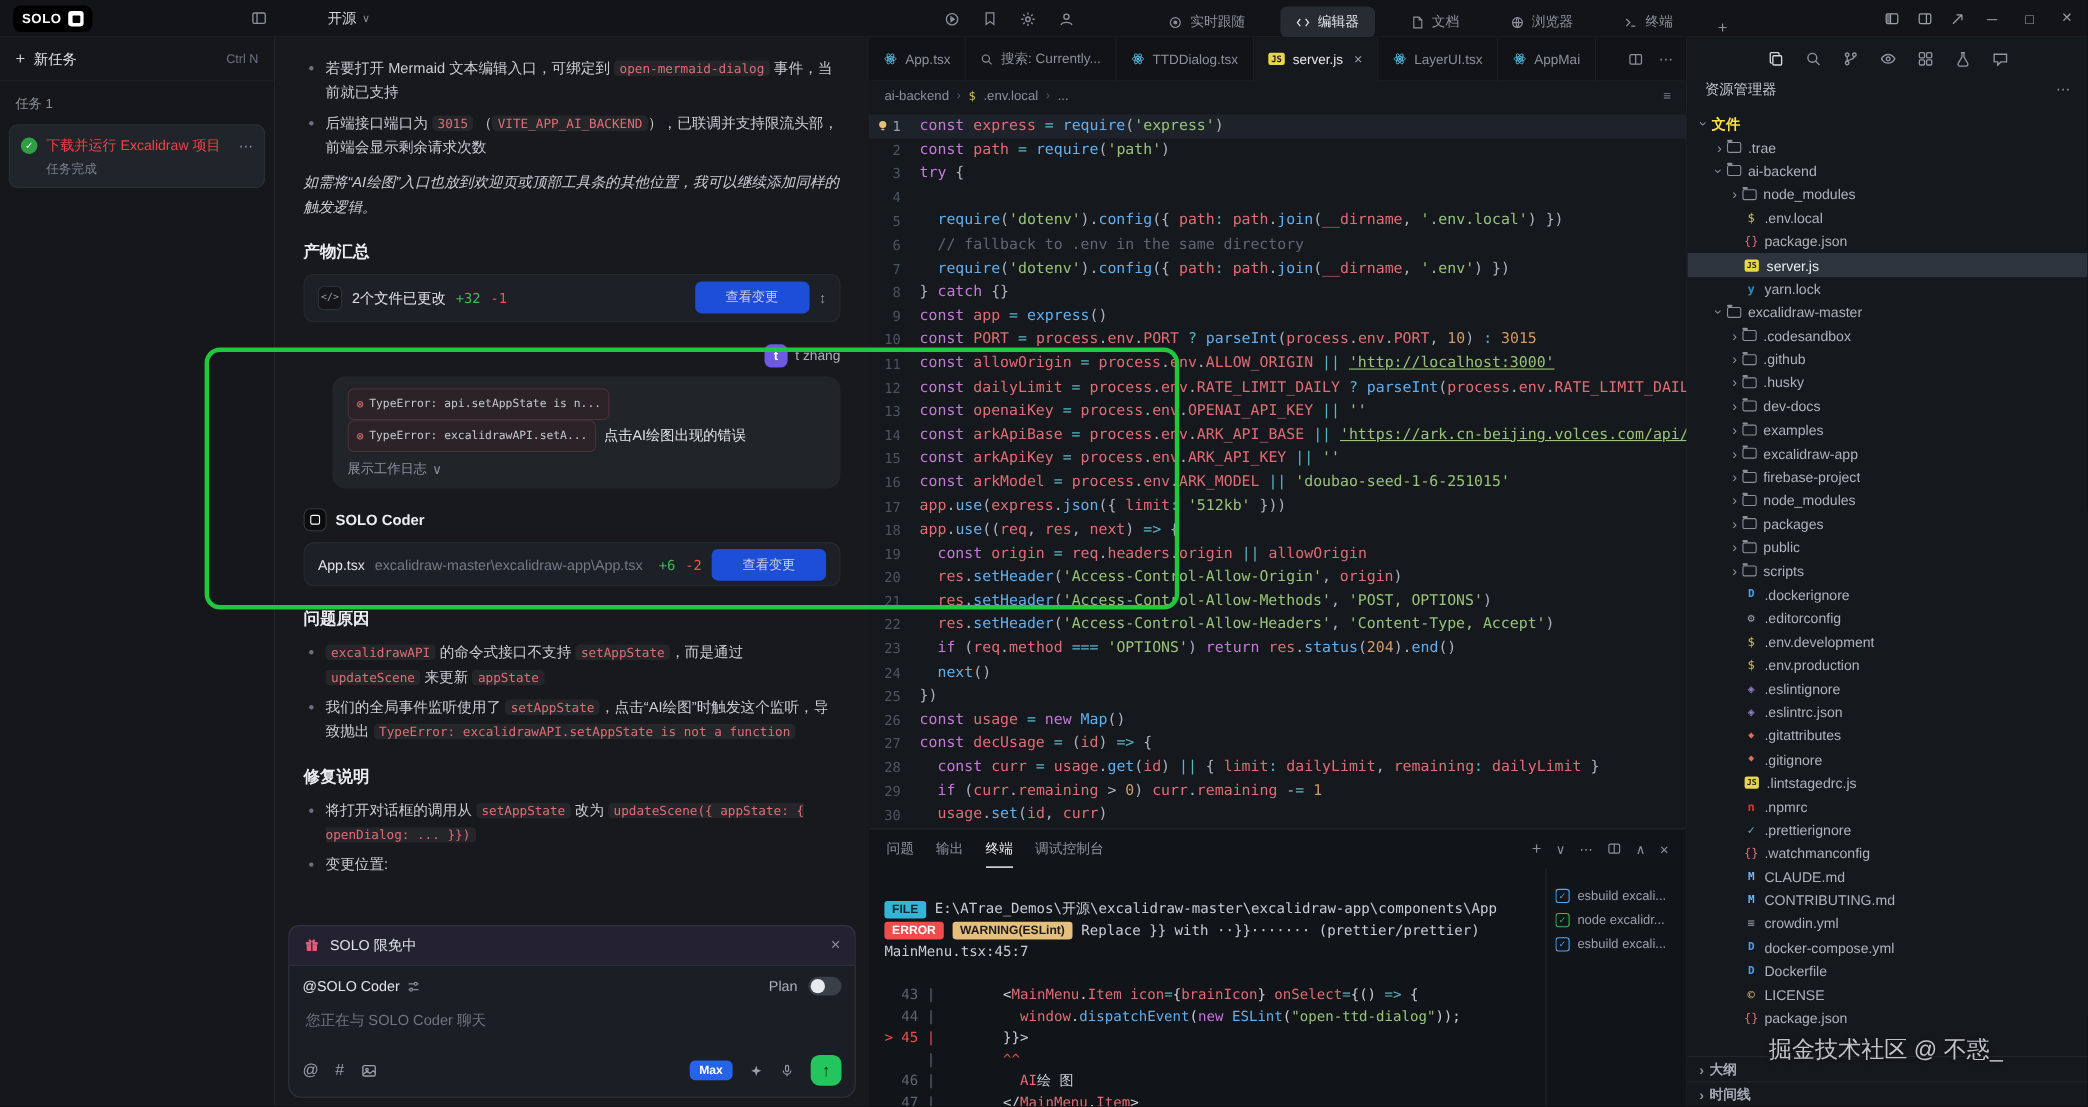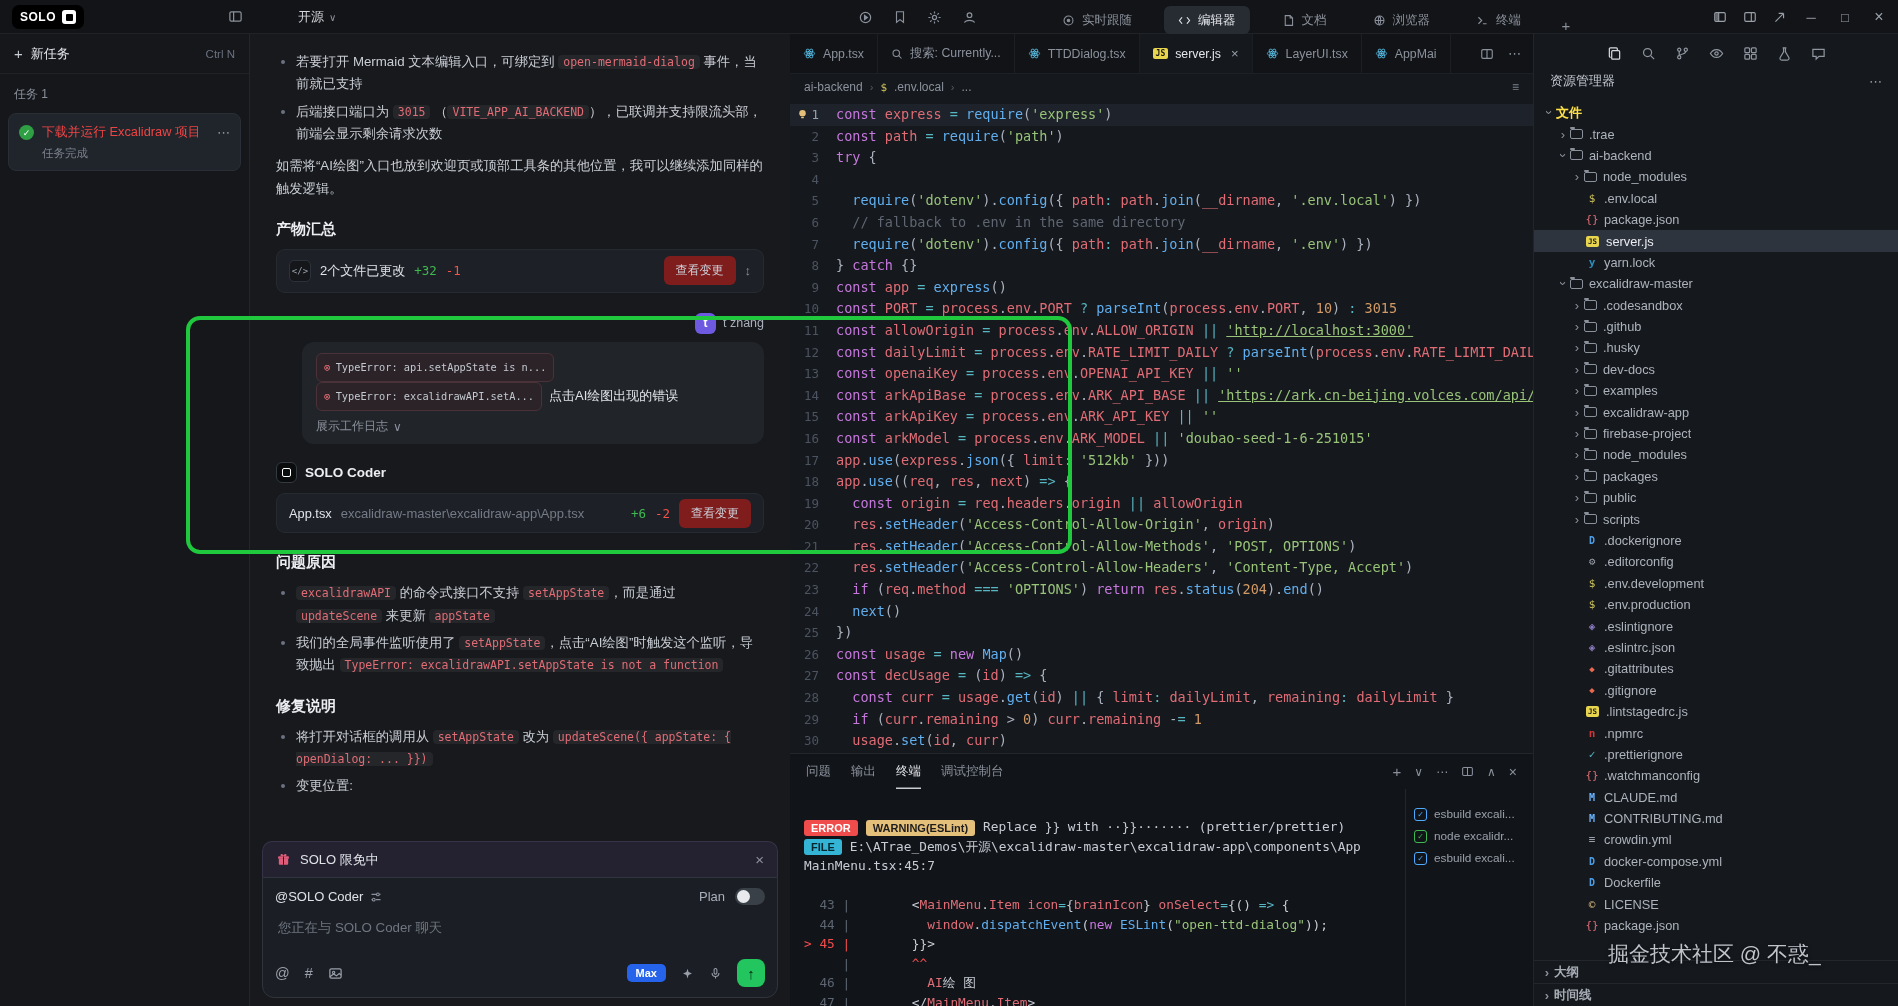--- a/index.html
+++ b/index.html
@@ -43,29 +43,29 @@
   .task-title{color:#ef4444;font-size:12.8px;white-space:nowrap;overflow:hidden;text-overflow:ellipsis;}
   .task-more{margin-left:auto;color:#8b919c;}
   .task-status{margin:5px 0 0 23px;color:#7b828d;font-size:11.5px;}
 
   
   .chat{position:absolute;left:250px;top:34px;width:540px;bottom:0;background:#17191d;}
   .chat-scroll{position:absolute;left:0;right:0;top:0;bottom:208px;padding:12px 26px 0;overflow:hidden;}
   .md-list{margin:4px 0;padding-left:20px;}
   .md-list li{margin:5px 0;font-size:13.3px;line-height:1.68;color:#c9cdd4;}
   .md-list li::marker{color:#6b7280;}
-  .md-para{margin:10px 0 6px;font-size:13.3px;line-height:1.68;color:#c9cdd4;}
+  .md-para{margin:10px 0 6px;font-size:13.3px;line-height:1.68;color:#c9cdd4;font-style:italic;}
   .ic{font-family:"DejaVu Sans Mono",monospace;font-size:11.5px;color:#e06c75;background:rgba(255,255,255,.06);padding:0 5px;border-radius:4px;}
   .chat h3{margin:20px 0 10px;font-size:15px;color:#eceef2;font-weight:bold;}
   .file-card{height:44px;background:#1d2127;border:1px solid #262b32;border-radius:9px;display:flex;align-items:center;gap:9px;padding:0 12px;cursor:pointer;}
   .fc-icon{width:22px;height:22px;background:#14161a;border:1px solid #2c323b;border-radius:5px;color:#9aa0aa;font-size:9px;display:flex;align-items:center;justify-content:center;font-family:"DejaVu Sans Mono",monospace;flex:none;}
   .fc-label{color:#e2e4e9;font-size:13px;}
   .diff-add{color:#3fb950;font-size:12.5px;font-family:"DejaVu Sans Mono",monospace;}
   .diff-del{color:#f85149;font-size:12.5px;font-family:"DejaVu Sans Mono",monospace;}
-  .btn{background:#7f1d1d;color:#ccd1d9;border:none;border-radius:6px;font-size:12px;padding:6px 12px;cursor:pointer;font-family:inherit;}
+  .btn{background:#1d4ed8;color:#ccd1d9;border:none;border-radius:6px;font-size:12px;padding:6px 28px;cursor:pointer;font-family:inherit;}
   .fc-expand{color:#8b919c;cursor:pointer;}
   .user-msg{margin:20px 0 6px;display:flex;flex-direction:column;align-items:flex-end;}
   .user-head{display:flex;align-items:center;gap:7px;margin-bottom:8px;}
   .avatar{width:21px;height:21px;border-radius:6px;background:#6d5ae0;color:#fff;font-size:12px;font-weight:bold;display:flex;align-items:center;justify-content:center;}
   .uname{color:#aab0ba;font-size:12.5px;}
   .bubble{background:#212429;border-radius:12px;padding:11px 14px 9px;max-width:462px;}
   .bubble-flow{line-height:2.1;font-size:13px;color:#dfe2e7;}
   .chip{display:inline-flex;align-items:center;gap:5px;background:#2b2327;border:1px solid #4a3238;border-radius:6px;padding:2px 7px;margin-right:7px;font-family:"DejaVu Sans Mono",monospace;font-size:10.3px;color:#c3c8d0;vertical-align:middle;white-space:nowrap;cursor:pointer;}
   .chip-x{color:#e06c75;font-size:11px;}
   .worklog{margin-top:7px;color:#8b919c;font-size:12px;display:flex;gap:5px;align-items:center;cursor:pointer;}
@@ -570,22 +570,22 @@
                 <rect x="2" y="3" width="12" height="10" rx="1.5"></rect>
                 <path d="M8 3v10"></path>
               </svg>
             </span>
           <span>∧</span>
           <span style="font-size:14px;">×</span>
         </div>
       </div>
       <div class="panel-body">
         <div class="term" id="term-lines">
+            <div class="tl"><span class="badge b-file">FILE</span><span class="ttext">E:\ATrae_Demos\开源\excalidraw-master\excalidraw-app\components\App</span></div>
             <div class="tl"><span class="badge b-error">ERROR</span><span class="badge b-warn">WARNING(ESLint)</span><span class="ttext">Replace }} with ··}}······· (prettier/prettier)</span></div>
-            <div class="tl"><span class="badge b-file">FILE</span><span class="ttext">E:\ATrae_Demos\开源\excalidraw-master\excalidraw-app\components\App</span></div>
             <div class="tl"><span class="ttext">MainMenu.tsx:45:7</span></div>
             <div class="tl">&nbsp;</div>
             <div class="tl"><span class="tgut">  43 |</span><span class="tcode">        &lt;<span class="tk-v">MainMenu</span>.<span class="tk-v">Item</span> <span class="tk-v">icon</span><span class="tk-o">=</span>{<span class="tk-v">brainIcon</span>} <span class="tk-v">onSelect</span><span class="tk-o">=</span>{() <span class="tk-o">=&gt;</span> {</span></div>
             <div class="tl"><span class="tgut">  44 |</span><span class="tcode">          <span class="tk-v">window</span>.<span class="tk-f">dispatchEvent</span>(<span class="tk-k">new</span> <span class="tk-f">ESLint</span>(<span class="tk-s">"open-ttd-dialog"</span>));</span></div>
             <div class="tl"><span class="tgut mark">&gt; 45 |</span><span class="tcode">        }}&gt;</span></div>
             <div class="tl"><span class="tgut">     |</span><span class="tcode caret">        ^^</span></div>
             <div class="tl"><span class="tgut">  46 |</span><span class="tcode">          <span class="tk-v">AI</span>绘 图</span></div>
             <div class="tl"><span class="tgut">  47 |</span><span class="tcode">        &lt;/<span class="tk-v">MainMenu</span>.<span class="tk-v">Item</span>&gt;</span></div>
           </div>
         <div class="sessions">

